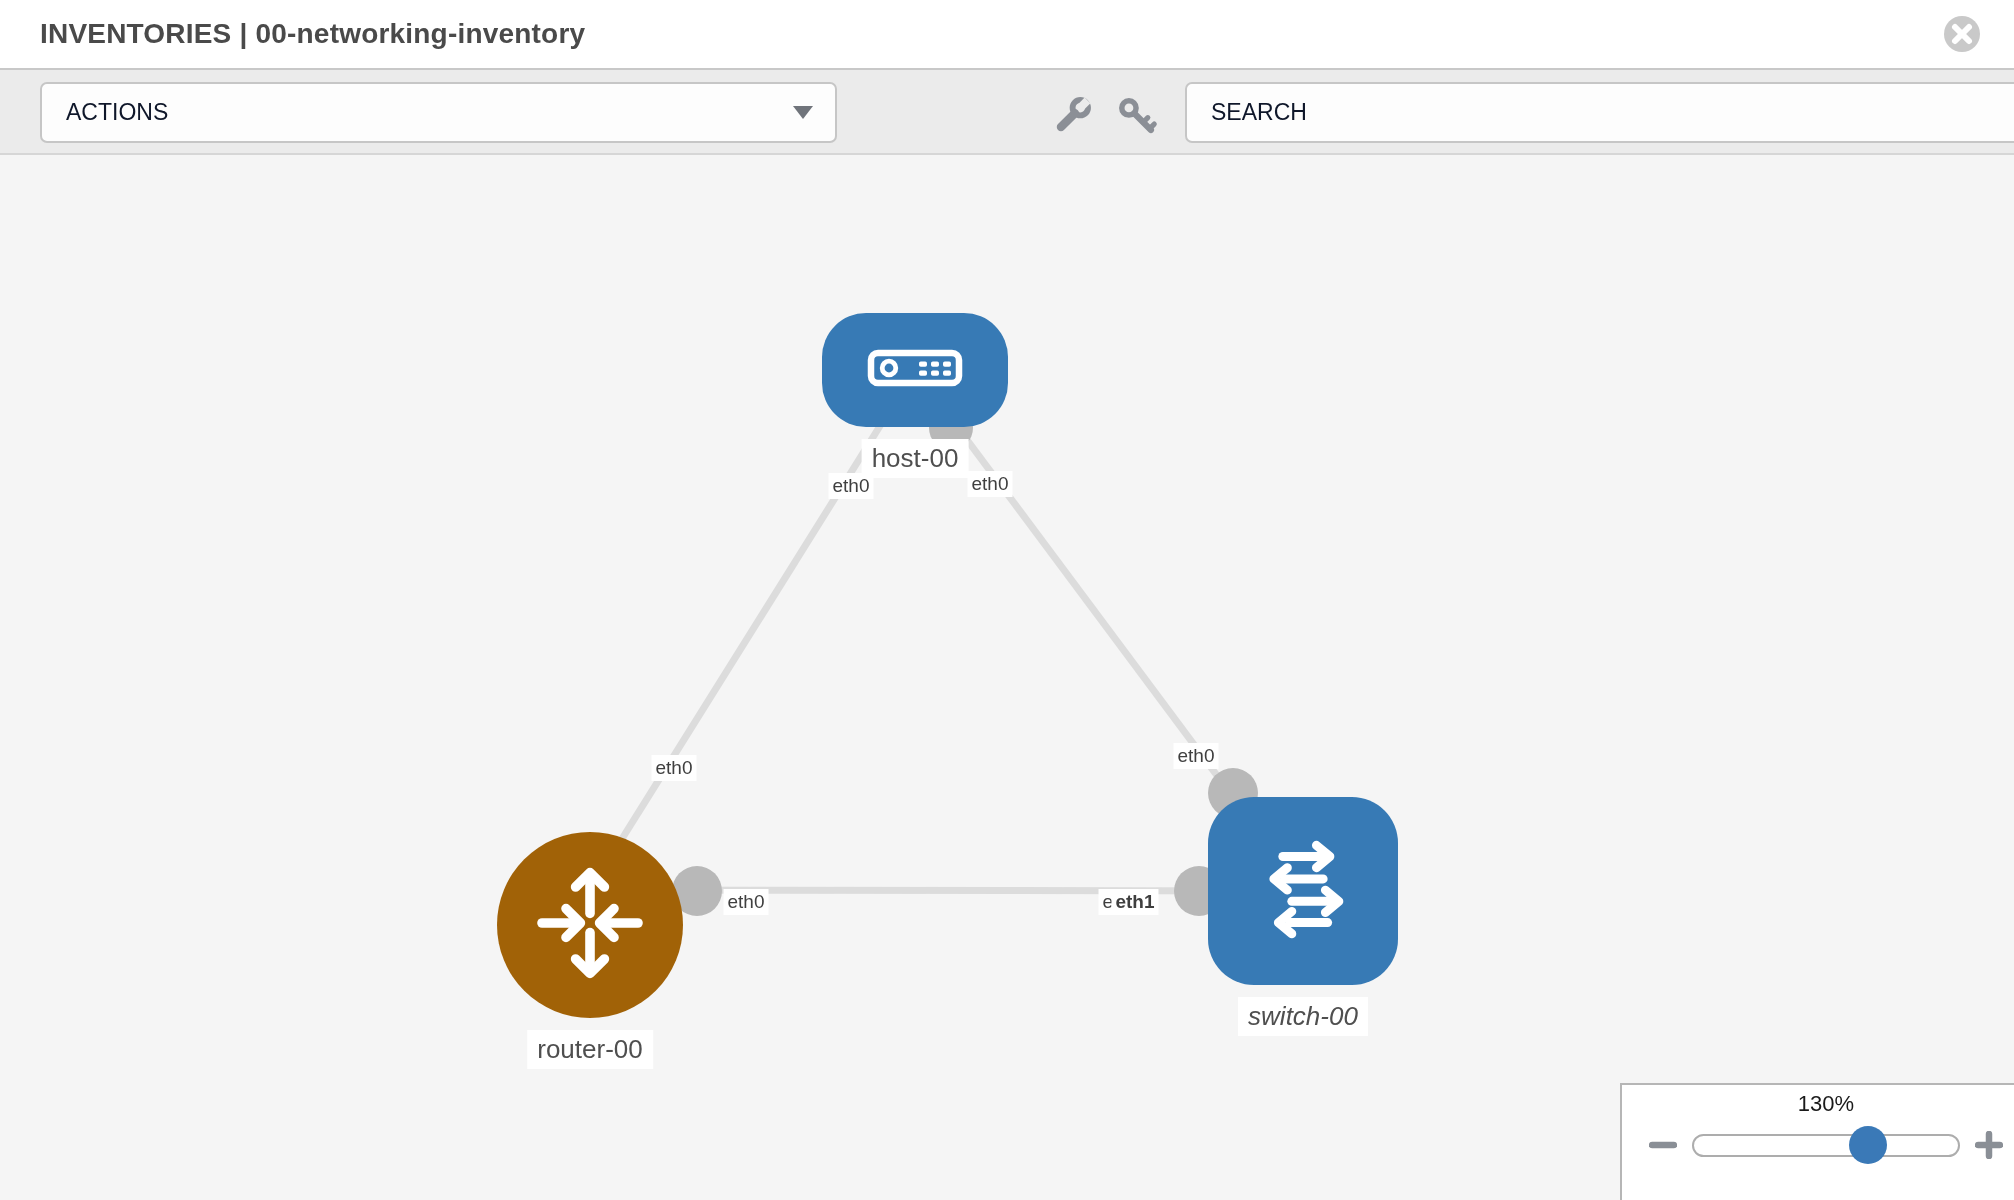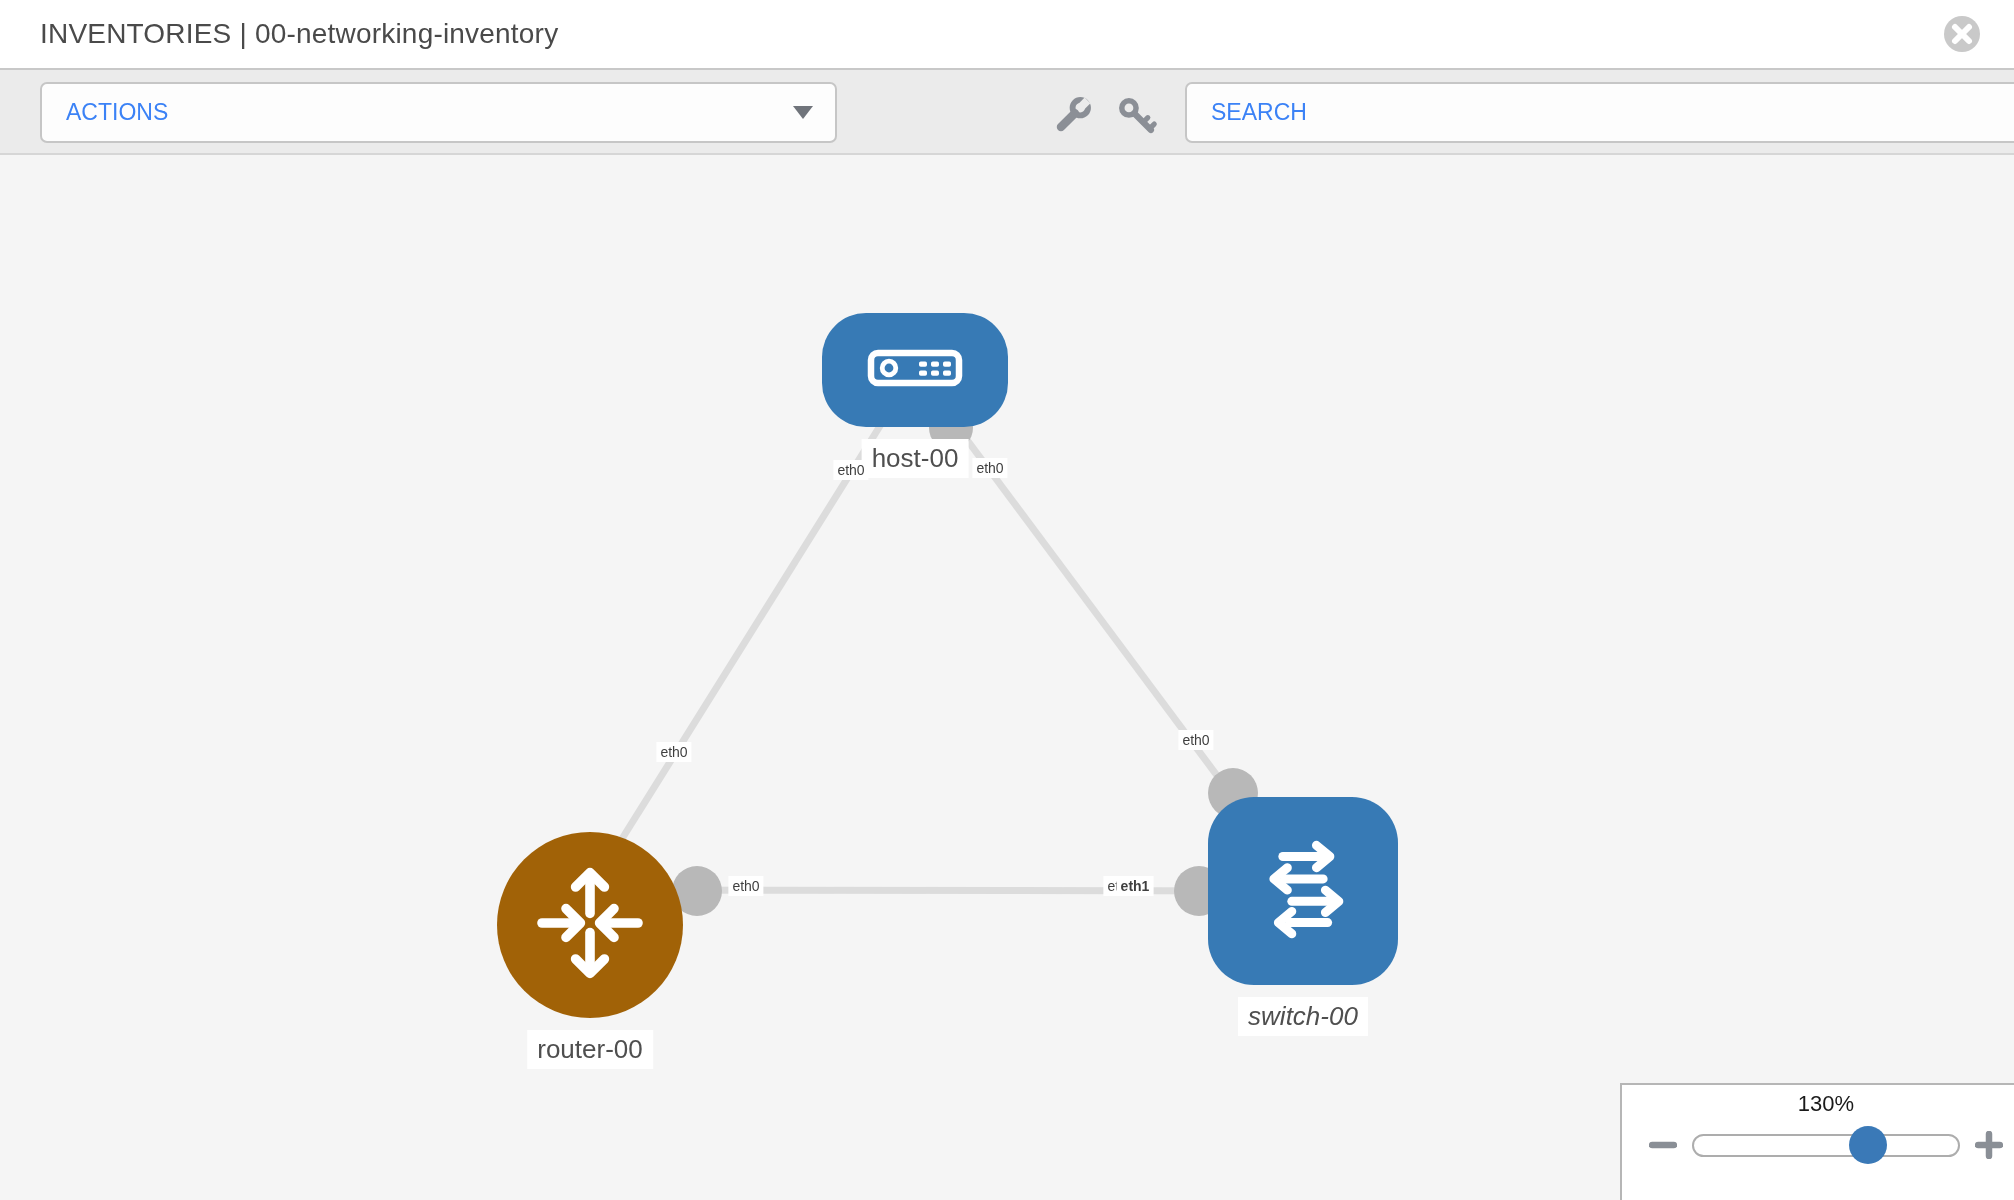--- a/index.html
+++ b/index.html
@@ -3,32 +3,32 @@
 <meta charset="utf-8">
 <style>
   * { margin:0; padding:0; box-sizing:border-box; }
   html,body { width:2014px; height:1200px; overflow:hidden;
     font-family:"Liberation Sans", sans-serif; background:#f5f5f5; }
 
   
   .header { position:relative; height:70px; background:#ffffff;
     border-bottom:2px solid #c8c8c8; }
   .header h1 { position:absolute; left:40px; top:0; line-height:68px;
-    font-size:28px; font-weight:400; color:#4a4a4a; letter-spacing:0.2px; }
+    font-size:28px; font-weight:700; color:#4a4a4a; letter-spacing:0.2px; }
   .close-btn { position:absolute; right:33px; top:15px; width:38px; height:38px;
     border:none; background:transparent; cursor:pointer; padding:0; }
 
   
   .toolbar { position:relative; height:85px; background:#ebebeb;
     border-bottom:2px solid #d6d6d6; }
   .combo { position:absolute; top:12px; height:61px; background:#fdfdfd;
     border:2px solid #c6c6c6; border-radius:7px; display:flex;
     align-items:center; justify-content:space-between;
     padding:0 22px 0 24px; cursor:pointer; }
-  .combo .combo-label { font-size:23px; color:#3b82f6; }
+  .combo .combo-label { font-size:23px; color:#0f172a; }
   .caret { width:0; height:0; border-left:10px solid transparent;
     border-right:10px solid transparent; border-top:13px solid #70747b; }
   .combo-actions { left:40px; width:797px; }
   .combo-search  { left:1185px; width:911px; }
   .tool-icon-btn { position:absolute; top:24px; width:44px; height:44px;
     border:none; background:transparent; cursor:pointer; padding:0; }
   .btn-wrench { left:1050px; }
   .btn-key    { left:1115px; }
 
   
@@ -39,22 +39,22 @@
   .node { position:absolute; z-index:1; background:#377ab5; display:flex;
     align-items:center; justify-content:center; cursor:pointer; }
   .node-host   { border-radius:44px;justify-content:center; }
   .node-router { border-radius:50%; }
   .node-switch { border-radius:46px; }
   .node-label { position:absolute; top:calc(100% + 12px); left:50%;
     transform:translateX(-50%); background:#ffffff; color:#4f4f4f;
     font-size:26px; padding:4px 10px; white-space:nowrap; }
 
   .link-label { position:absolute; transform:translate(-50%,-50%); z-index:2;
-    background:#ffffff; color:#3f3f3f; font-size:14px; padding:2px 4px;
-    white-space:nowrap; }
+    background:#ffffff; color:#3f3f3f; font-size:19px; padding:2px 4px;
+    white-space:nowrap;margin-top:16px; }
   .link-label.over { z-index:3; }
 
   
   .zoom-panel { position:absolute; left:1620px; top:1083px; width:400px;
     height:130px; background:#ffffff; border:2px solid #b6b6b6; z-index:5; }
   .zoom-value { position:absolute; left:0; width:408px; top:6px;
     text-align:center; font-size:22px; color:#1a1a1a; }
   .zoom-minus, .zoom-plus { position:absolute; top:44px; width:34px; height:34px;
     border:none; background:transparent; cursor:pointer; padding:0; }
   .zoom-minus { left:24px; }

